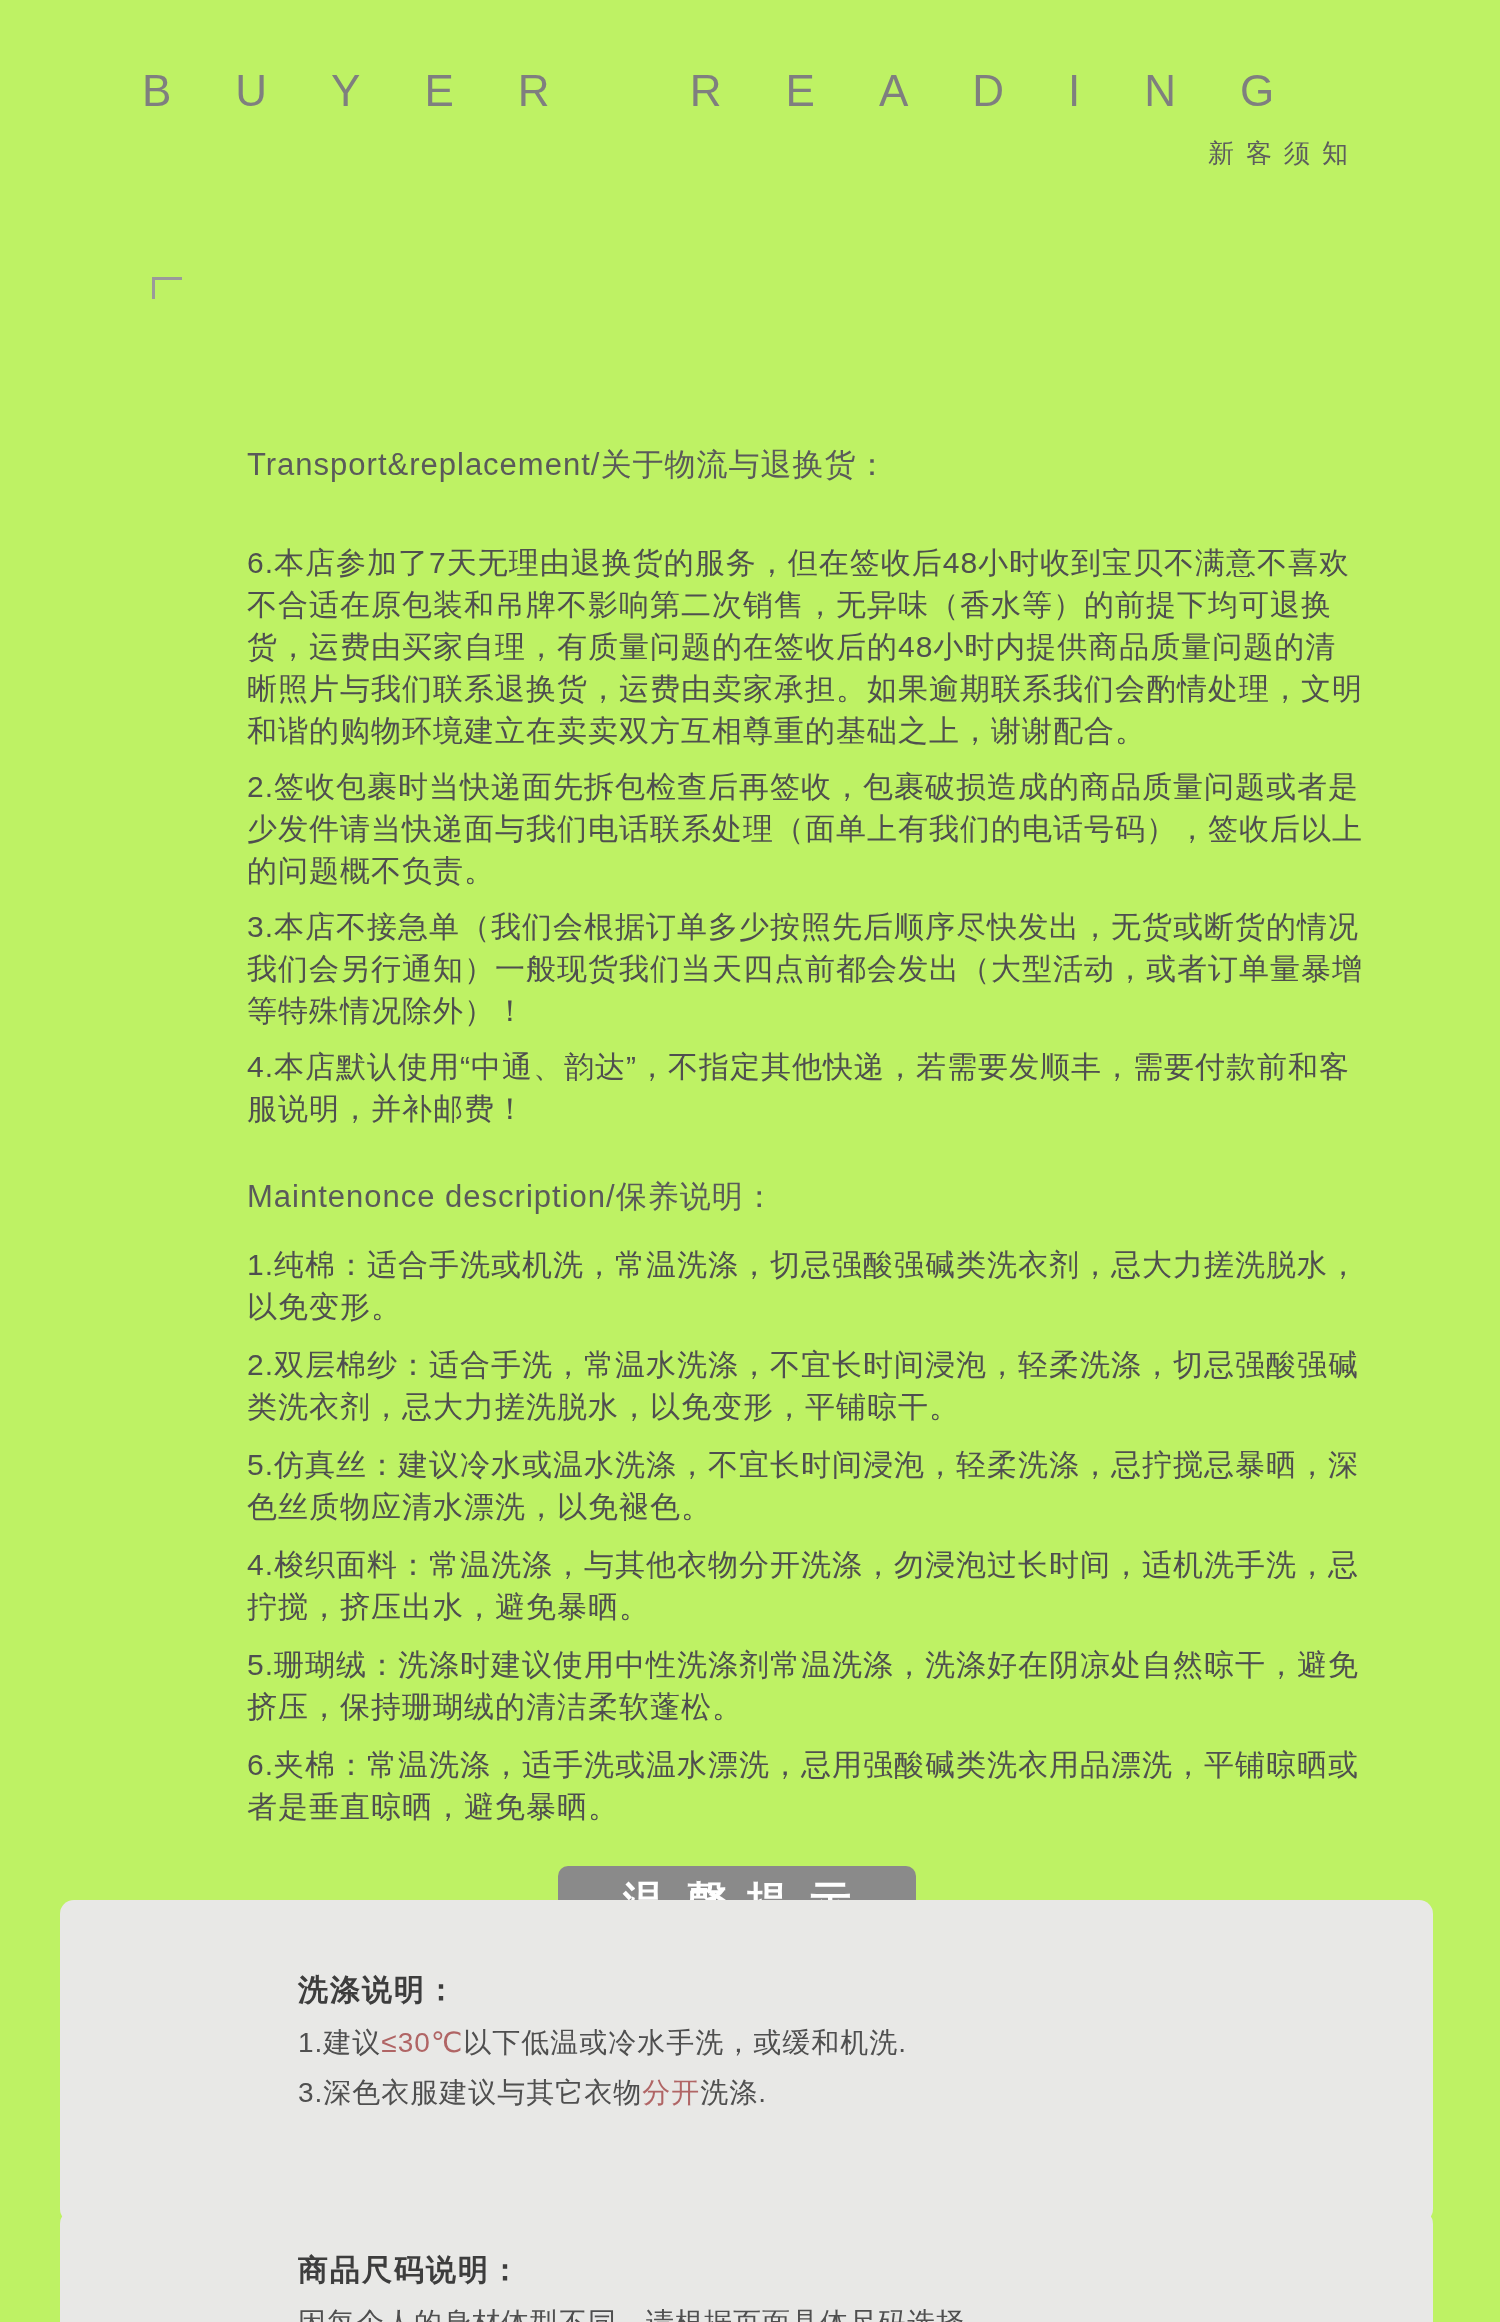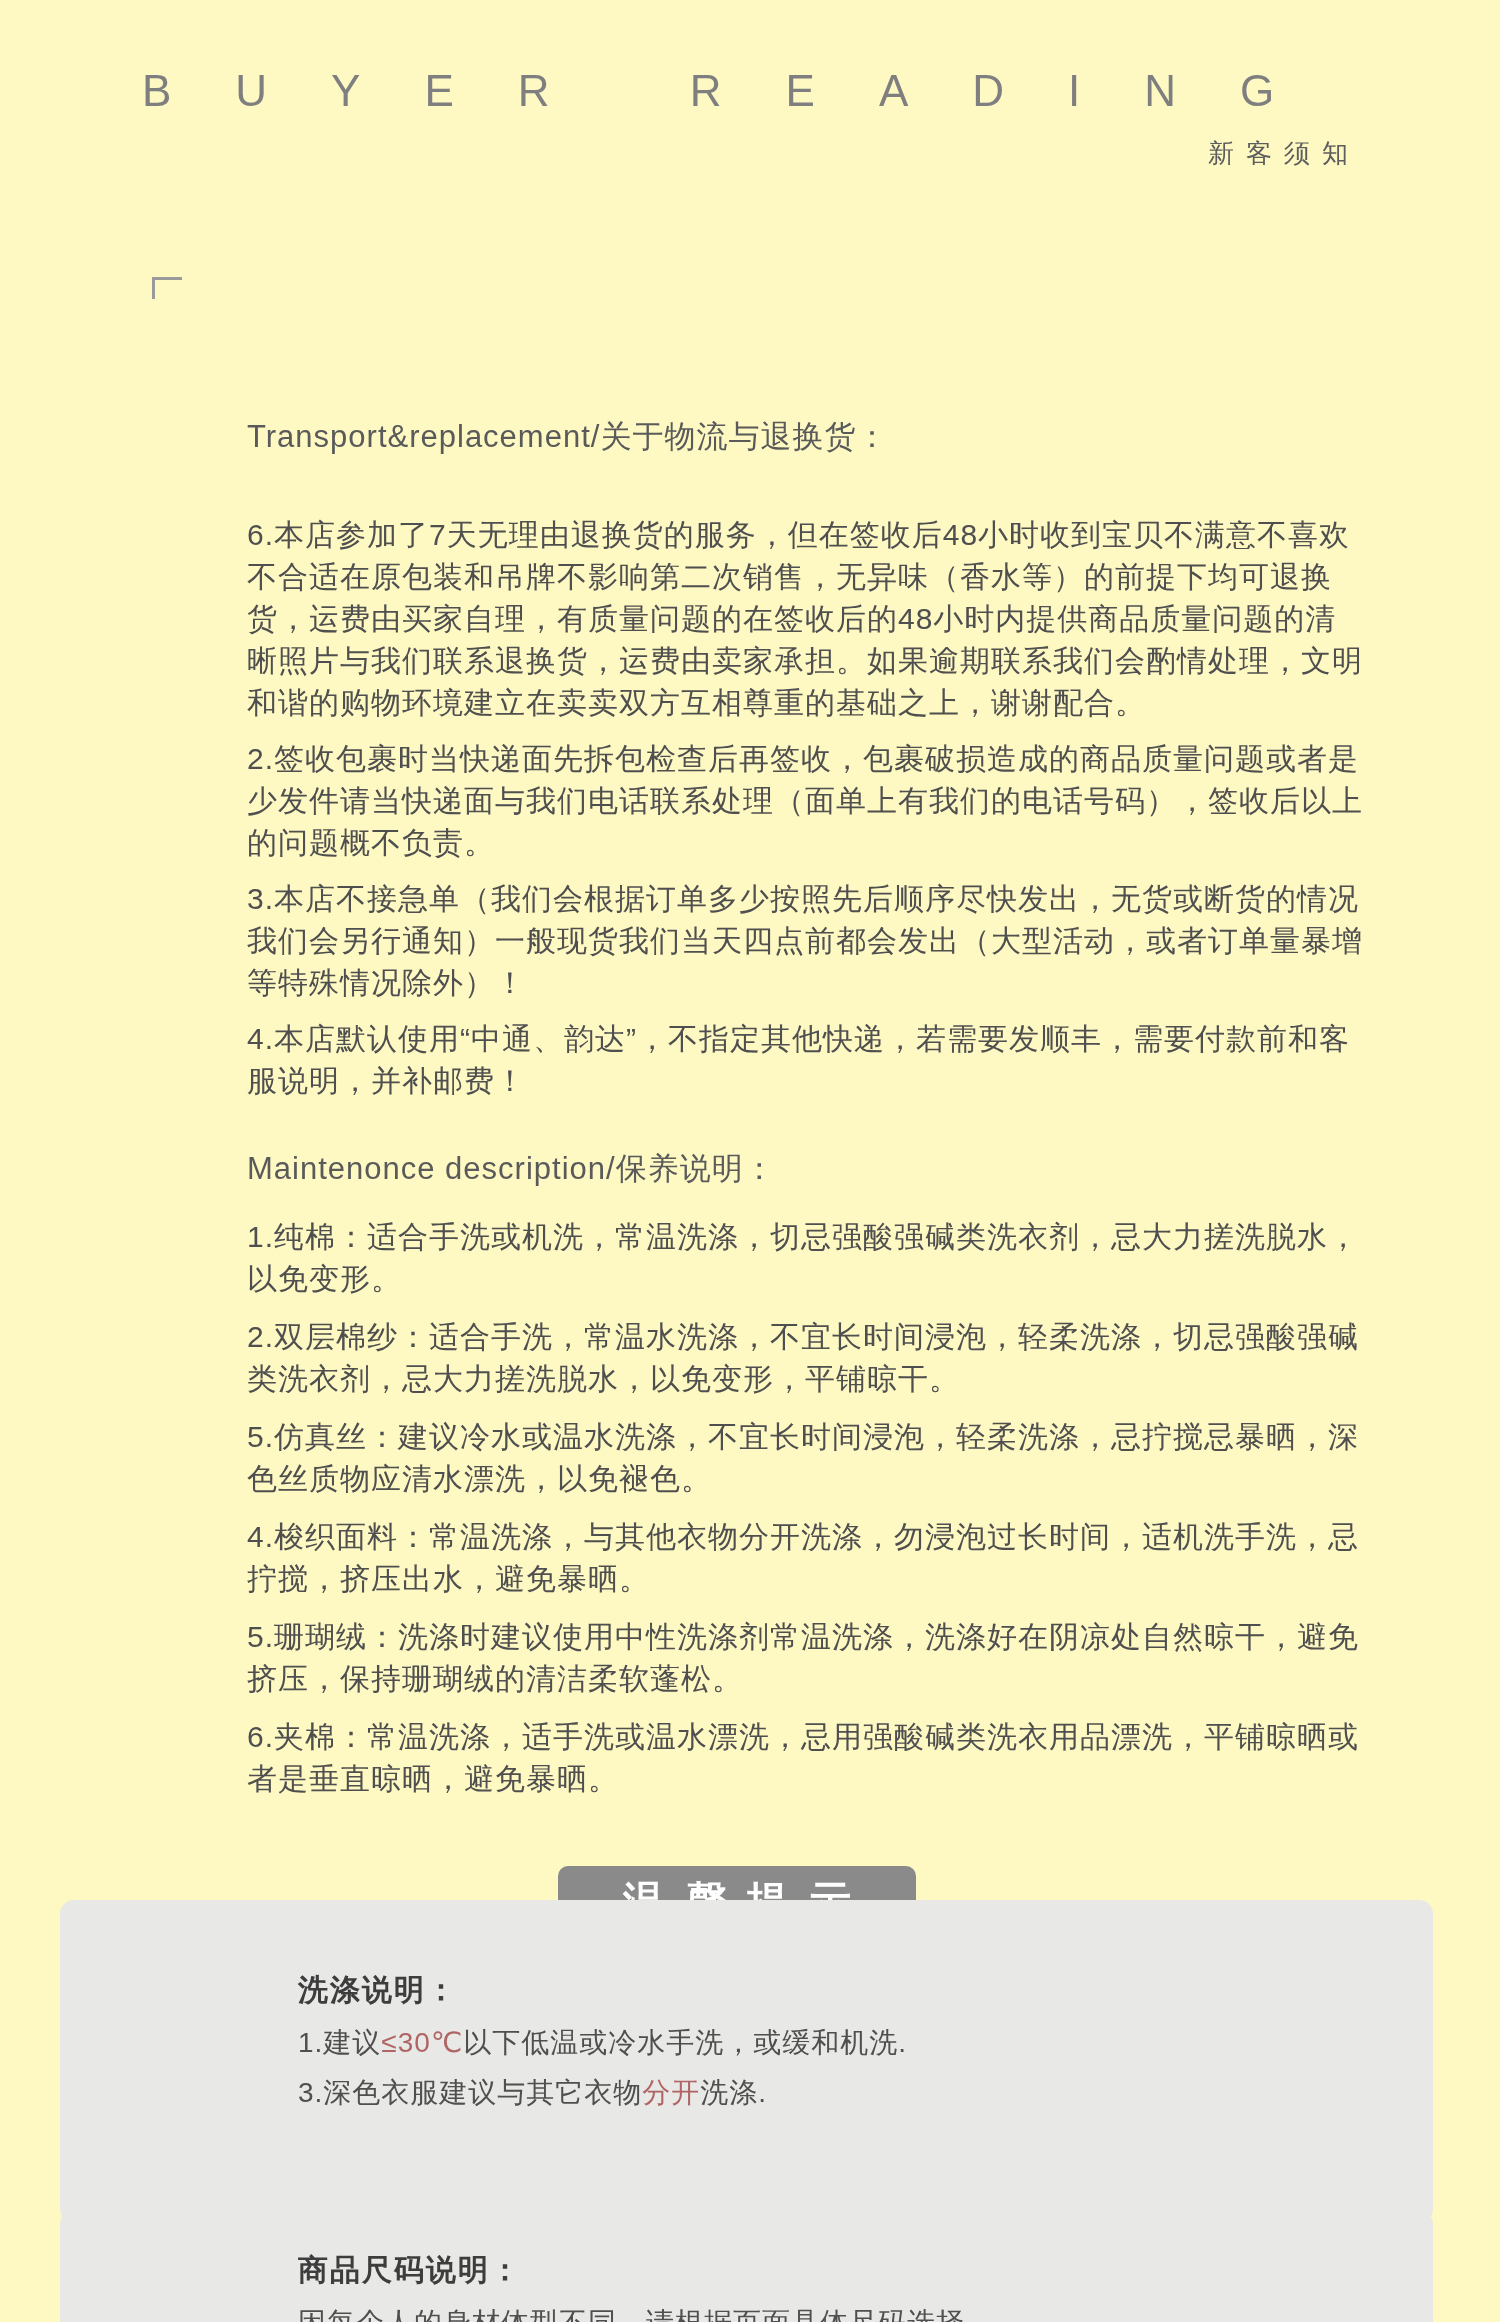--- a/index.html
+++ b/index.html
@@ -1,38 +1,38 @@
 <!DOCTYPE html>
 <html><head>
 <meta charset="utf-8">
 <style>
   * { margin:0; padding:0; box-sizing:border-box; }
   html,body { background:#ffffff; }
   body { font-family:"Liberation Sans","DejaVu Sans",sans-serif; }
   .page {
     position:relative; width:1500px; height:2322px;
-    background:#fef9c3; overflow:hidden;
+    background:#bef264; overflow:hidden;
   }
   
   .title {
     position:absolute; left:142px; top:66px;
     font-size:44px; letter-spacing:64px; white-space:nowrap;
     color:#7f7f7f; font-weight:400;
   }
   .subtitle {
     position:absolute; top:136px; right:140px;
     font-size:26px; letter-spacing:12px; color:#5d5d5d;
   }
   .corner-mark {
     position:absolute; left:152px; top:277px; width:30px; height:22px;
     border-left:3px solid #9a9a9a; border-top:3px solid #9a9a9a;
   }
   
   .content {
-    position:absolute; left:247px; top:416px; width:1116px;
+    position:absolute; left:247px; top:444px; width:1116px;
     color:#4f4f4f; font-size:30px; line-height:42px; letter-spacing:1px;
   }
   .section-heading {
     font-size:31px; color:#5a5a5a; font-weight:400; margin-bottom:56px;
   }
   .content p { margin-bottom:14px; }
   .content p.last-transport { margin-bottom:46px; }
   .maint-heading {
     font-size:31px; color:#5a5a5a; font-weight:400; margin-bottom:26px;
   }

